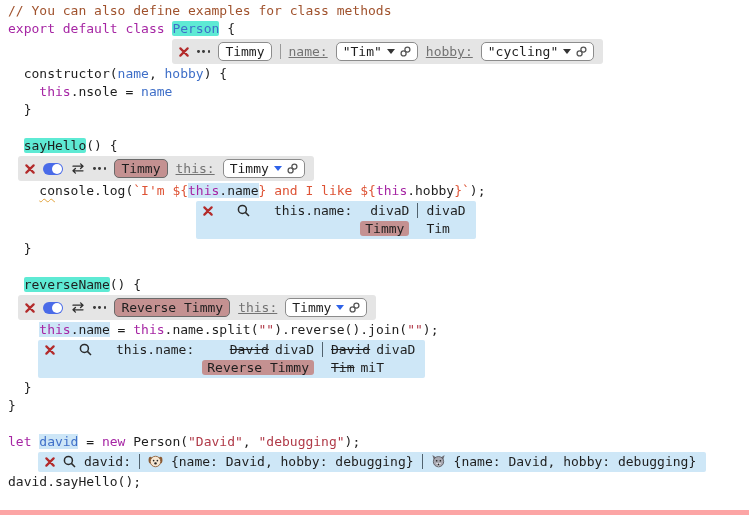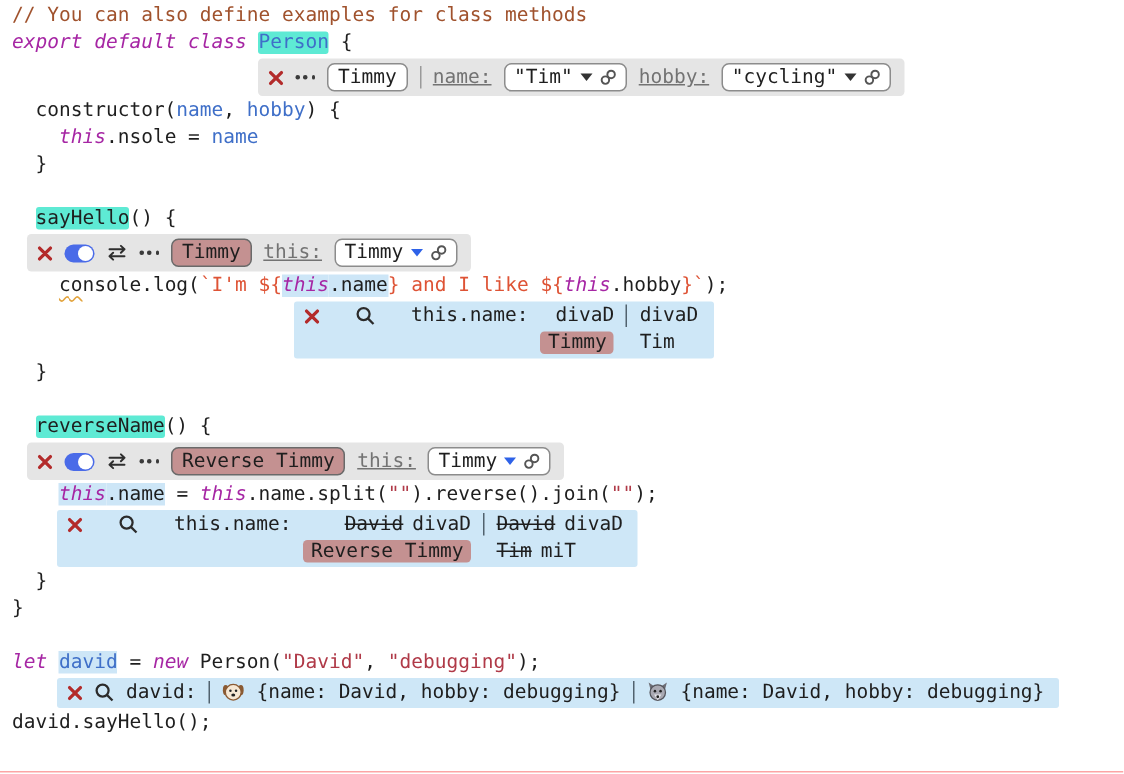--- a/index.html
+++ b/index.html
@@ -1,24 +1,24 @@
 <!DOCTYPE html>
 <html><head>
 <meta charset="utf-8">
 <style>
   html,body{margin:0;padding:0;background:#fff;}
   body{width:749px;height:516px;overflow:hidden;
        font-family:"DejaVu Sans Mono","Liberation Mono",monospace;
        font-size:13px;color:#1E1E1E;}
-  #editor{width:749px;height:515px;border-bottom:1px solid #fca5a5;box-sizing:border-box;}
+  #editor{width:749px;height:515px;border-bottom:5px solid #fca5a5;box-sizing:border-box;}
   #code{padding:2px 0 0 8px;}
   .ln{height:18px;line-height:18px;white-space:pre;}
   .ln.ins{height:auto;line-height:normal;padding:1px 0;white-space:normal;}
   
-  .kw{color:#A626A4;font-style:italic;}
+  .kw{color:#A626A4;}
   .id{color:#3F6FC8;}
   .com{color:#A0522D;}
   .str{color:#B03A48;}
   .tpl{color:#DE5335;}
   .hlg{background:#5eead4;border-radius:2px;}
   .hlb{background:#CDE6F7;}
   .sq{text-decoration:underline;text-decoration-style:wavy;text-decoration-color:#E2A33C;
       text-decoration-thickness:1px;text-underline-offset:3px;}
   
   .widget-bar{display:inline-flex;align-items:center;gap:8px;background:#E5E5E5;

